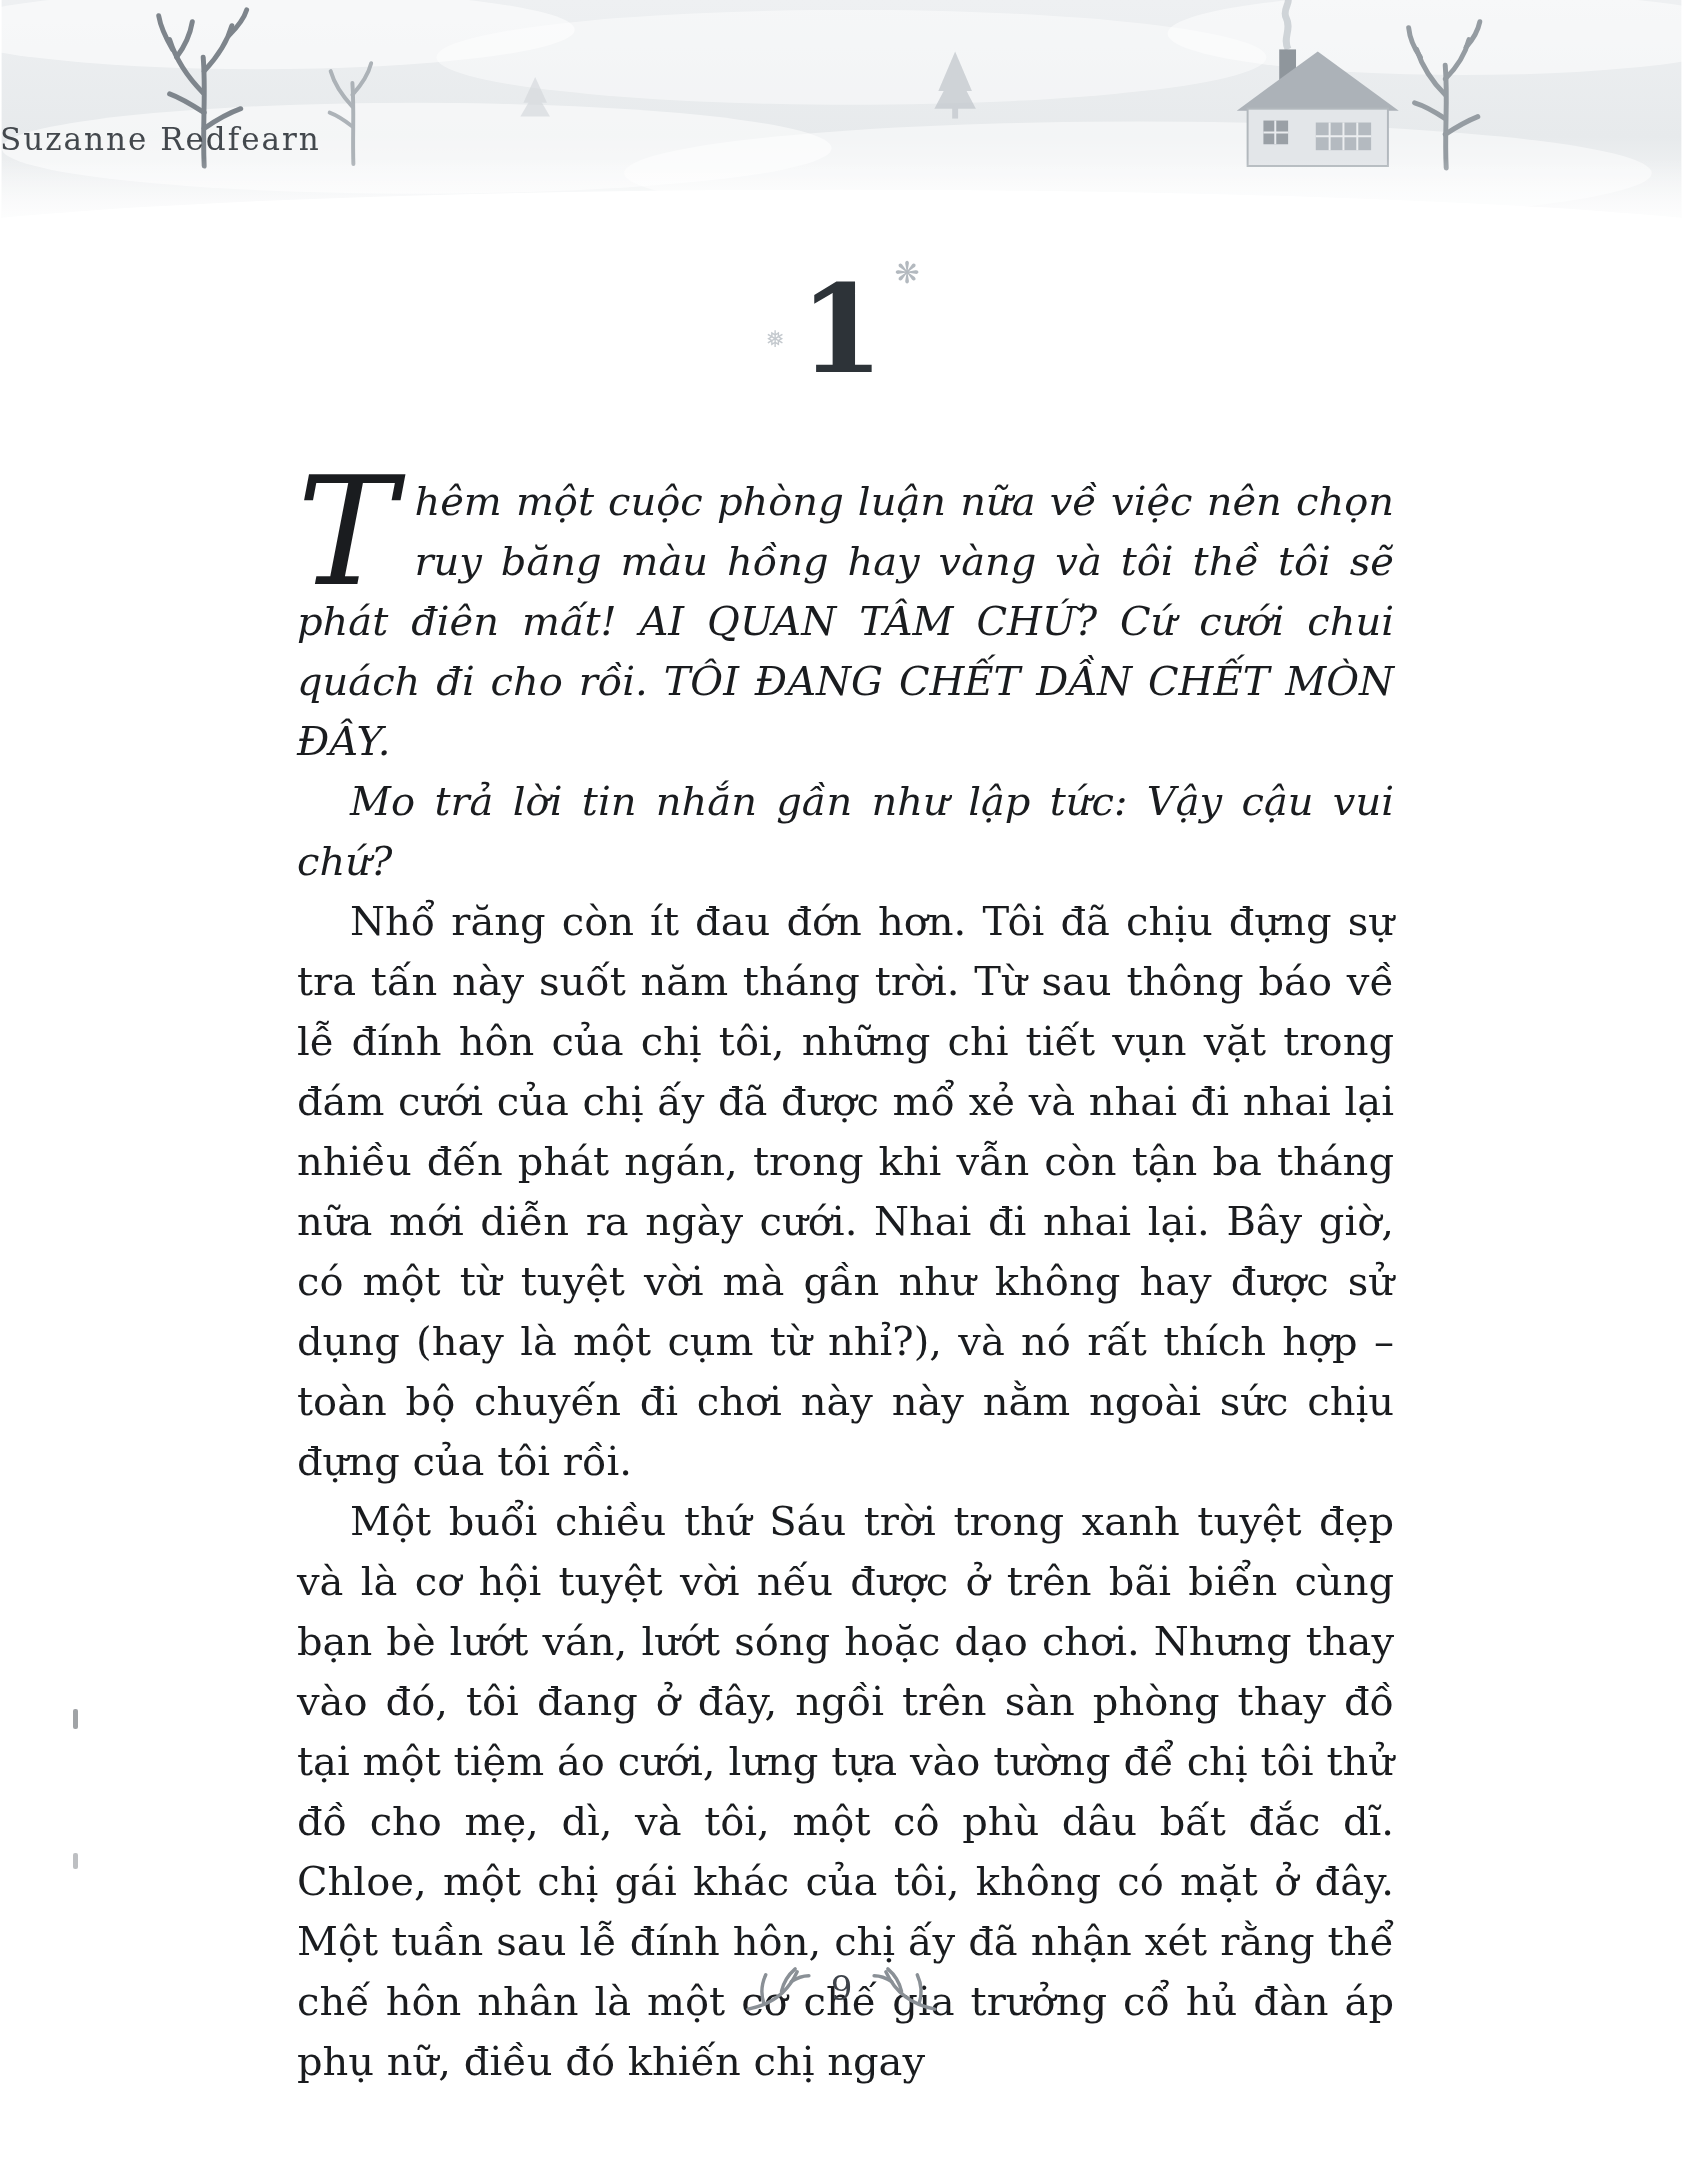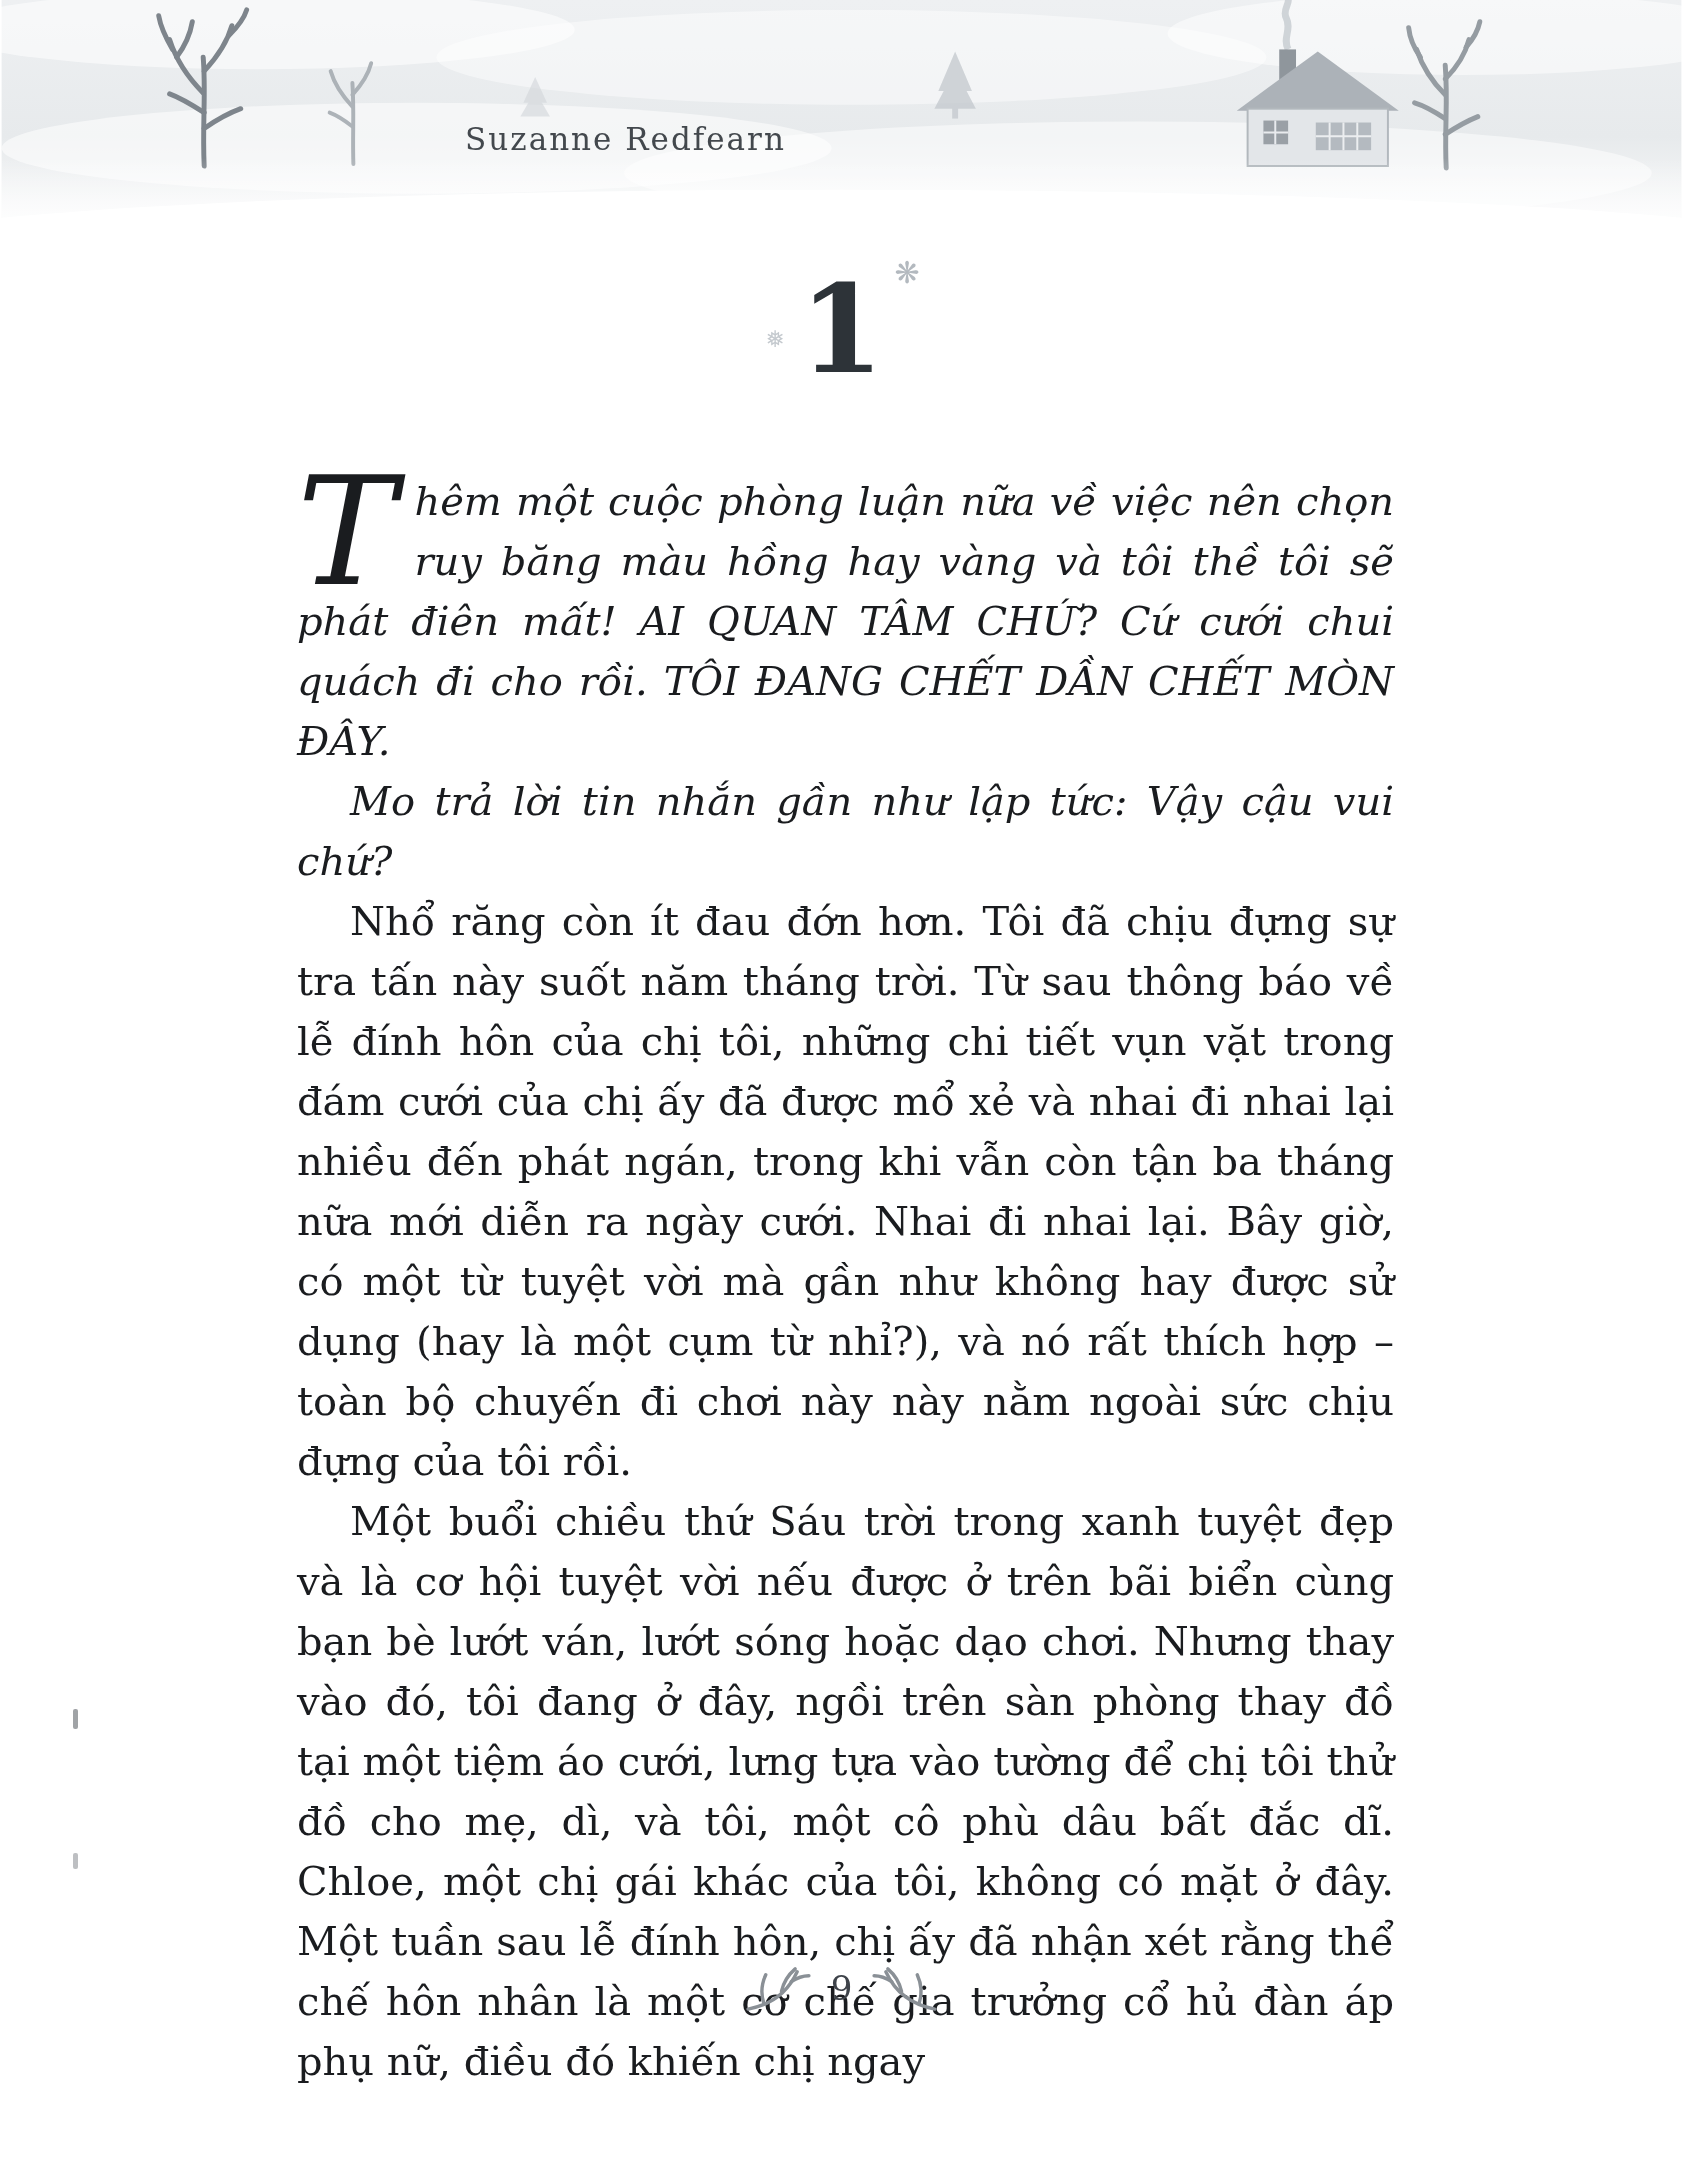--- a/index.html
+++ b/index.html
@@ -6,22 +6,22 @@
   html,body { background:#ffffff; }
   .page {
     position:relative; width:1683px; height:2178px; background:#ffffff;
     font-family:"DejaVu Serif", serif; color:#1a1c1f; overflow:hidden;
   }
 
   
   .header-scene { position:absolute; top:0; left:0; width:1683px; height:249px; }
   .header-scene svg { display:block; width:1683px; height:249px; }
   .author {
-    position:absolute; top:121px; left:0; width:1228px; text-align:center;
-    font-size:31px; letter-spacing:2px; color:#43484d;padding-left:23px;
+    position:absolute; top:121px; left:0; width:1228px; text-align:left;
+    font-size:31px; letter-spacing:2px; color:#43484d;
   }
 
   
   .chapter-wrap { position:absolute; top:269px; left:0; width:100%; text-align:center; }
   .chapter-inner { position:relative; display:inline-block; }
   .numeral {
     font-size:121px; line-height:1; font-weight:700; color:#2d3338;
     font-family:"DejaVu Serif", serif;
   }
   .flake-top { position:absolute; top:-14px; right:-36px; font-size:30px; color:#b3b9bf; }

